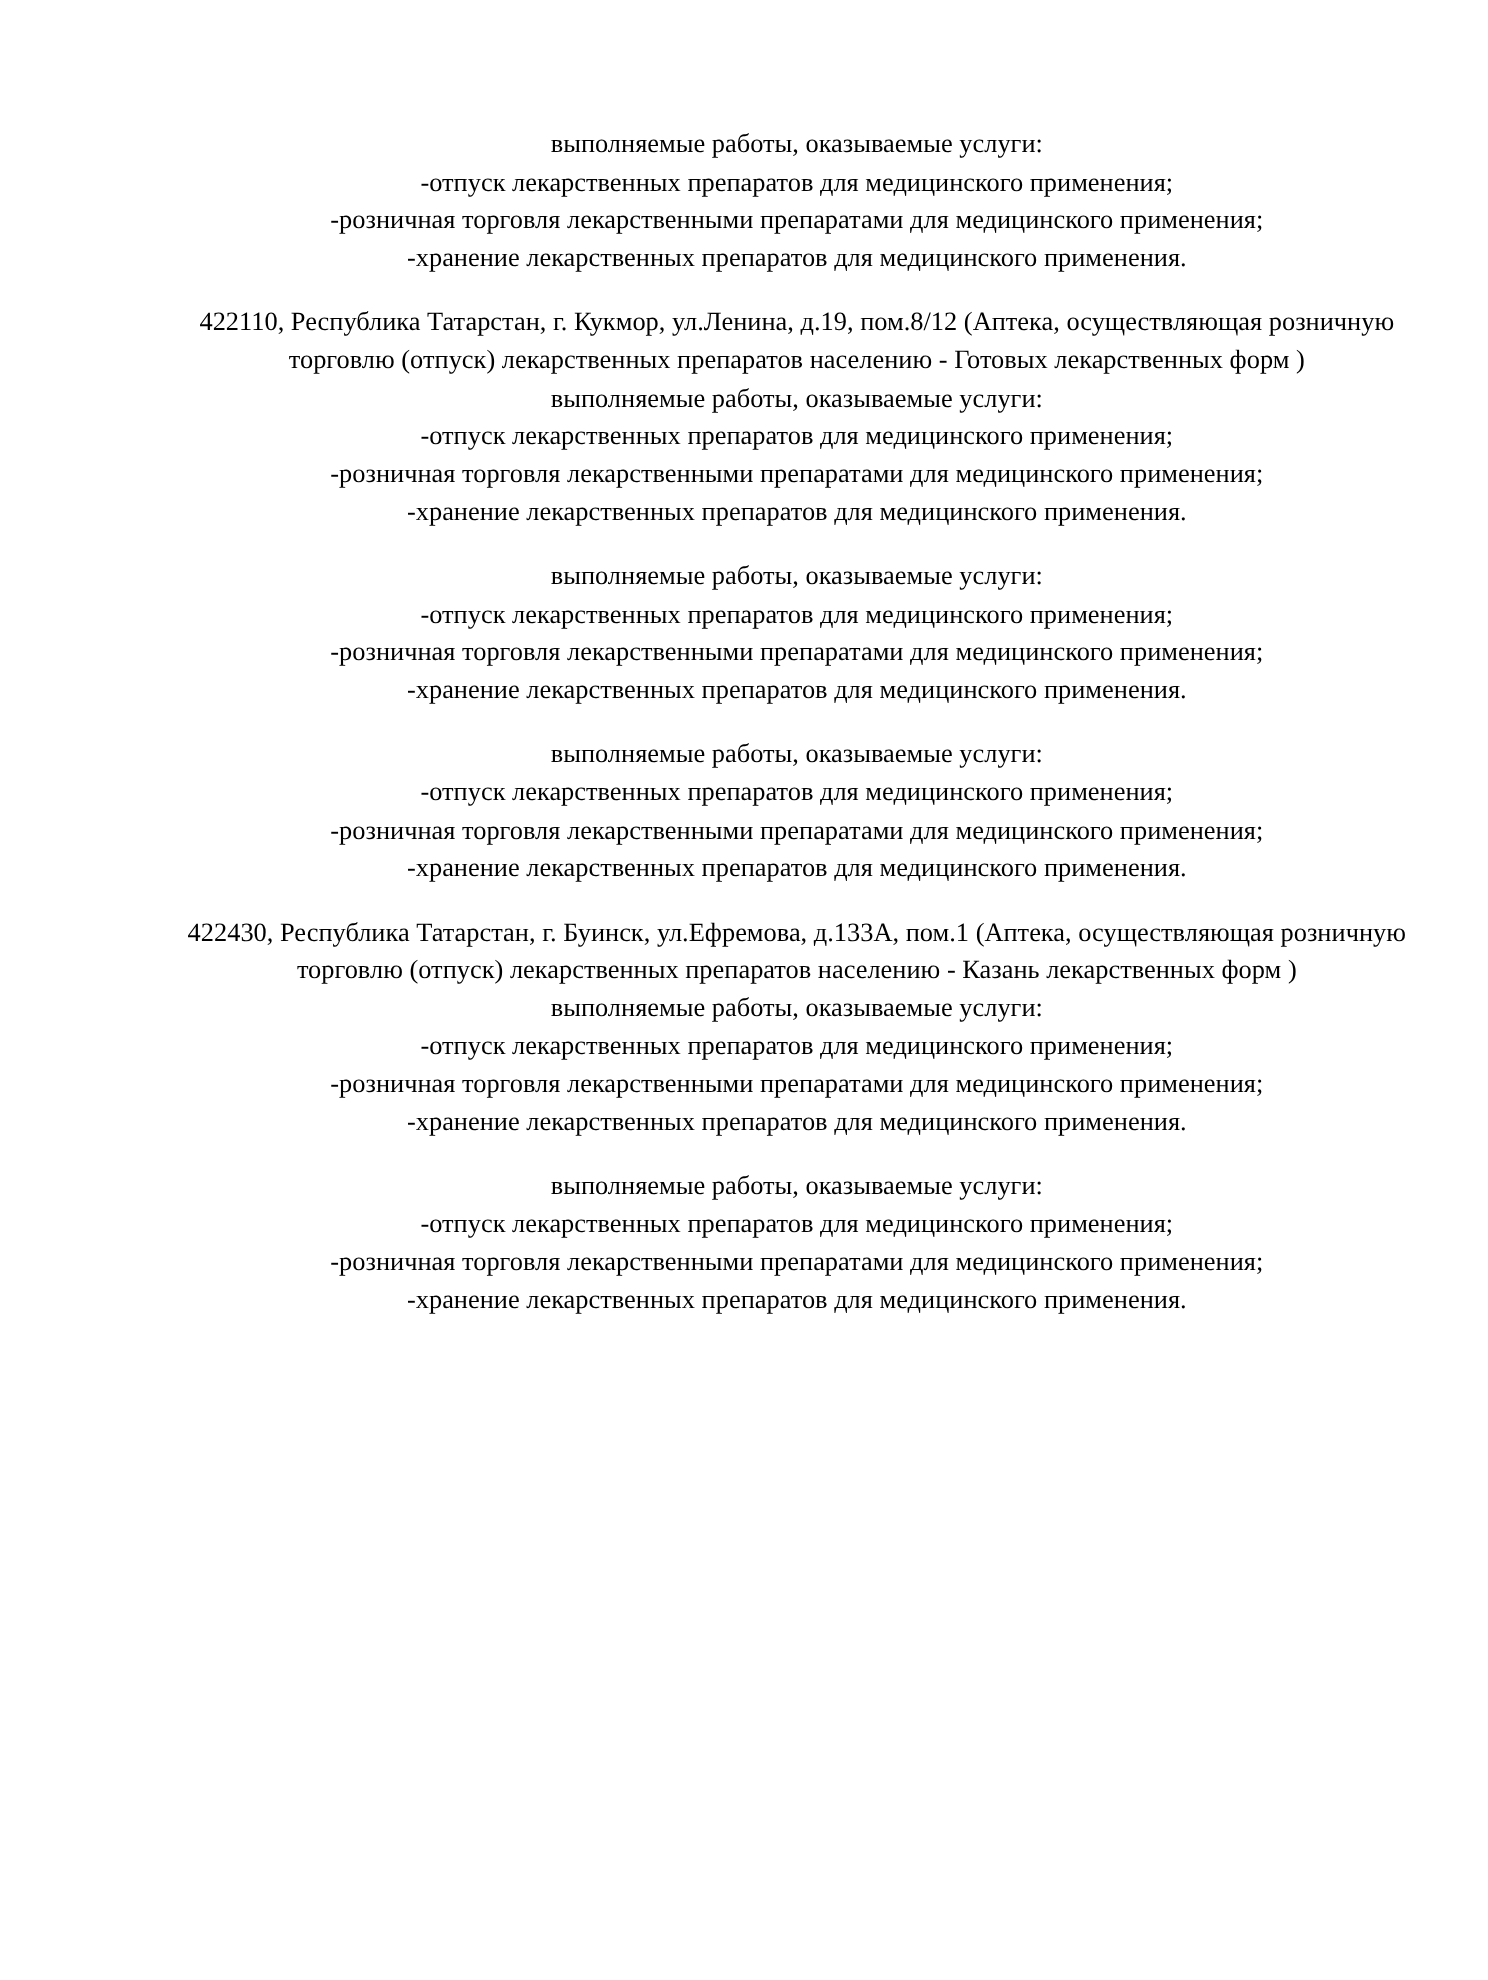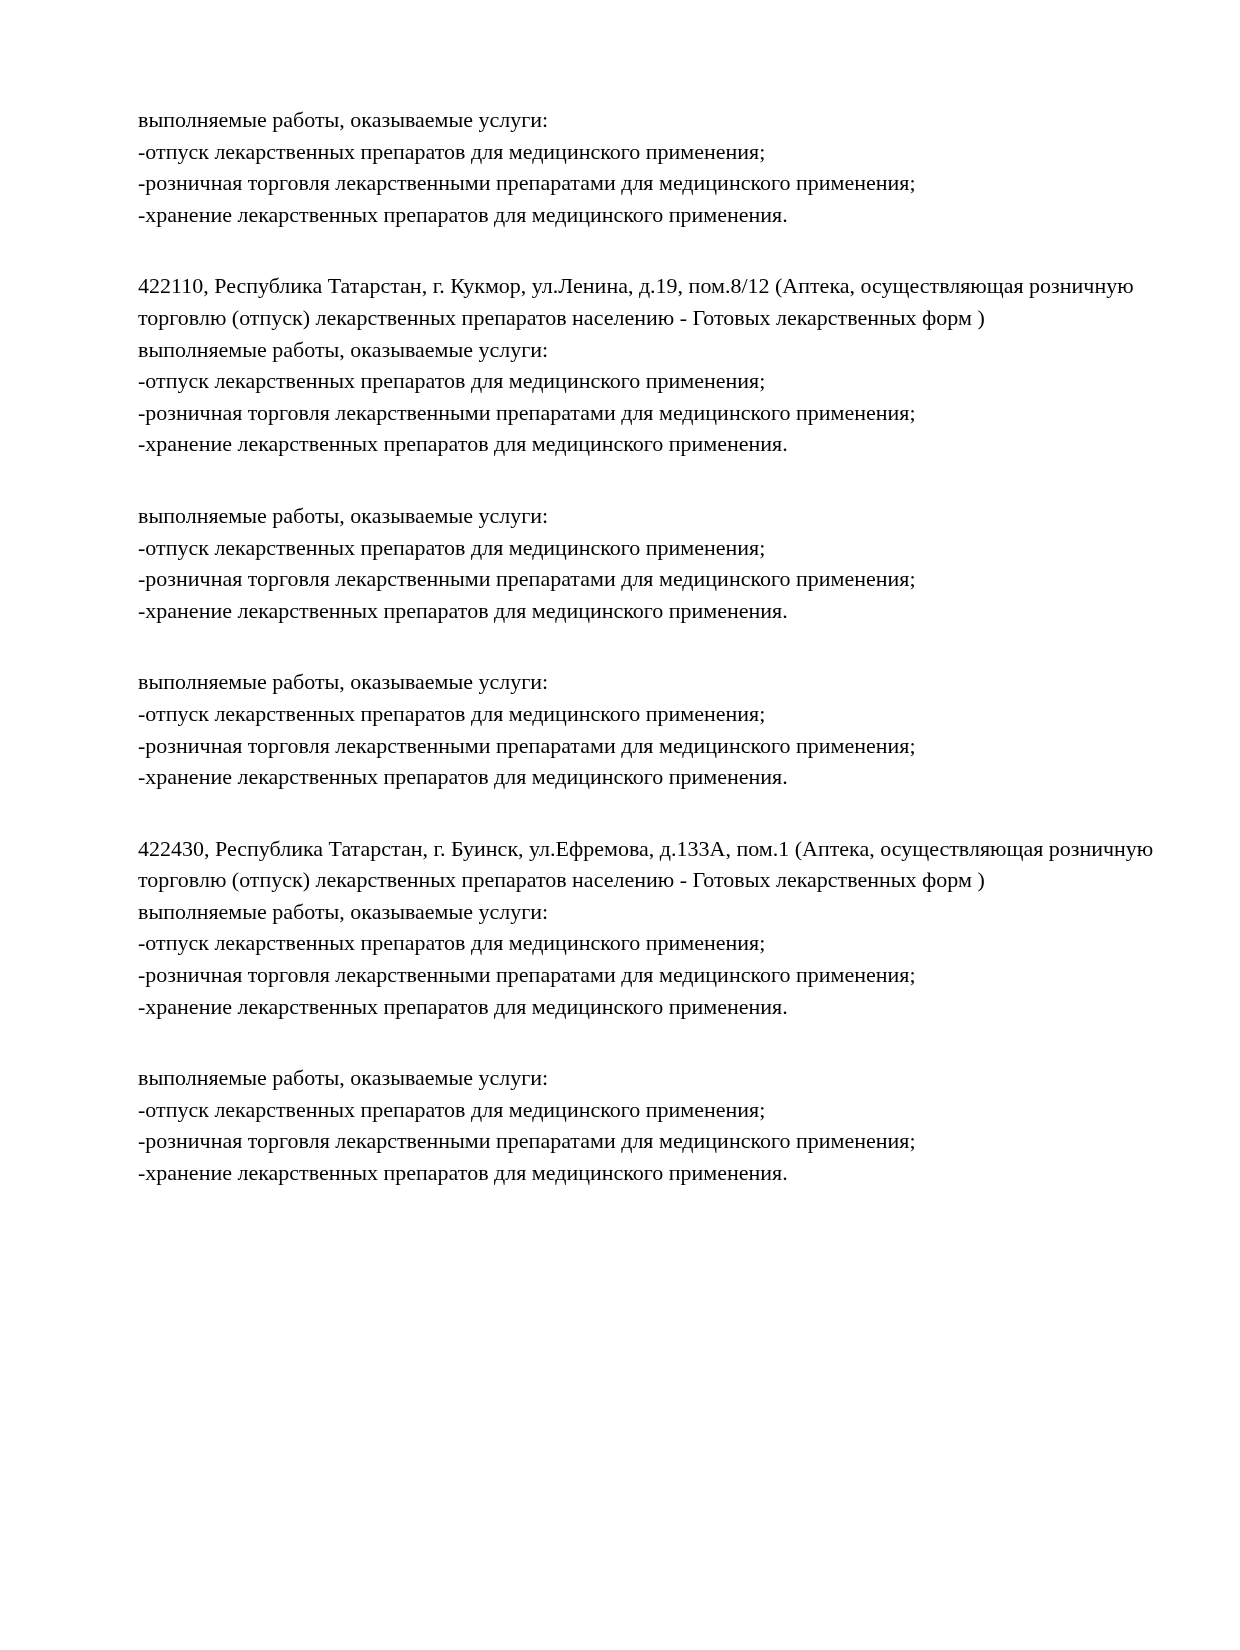--- a/index.html
+++ b/index.html
@@ -21,27 +21,28 @@
     width: 1052px;
     font-family: "Liberation Serif", "DejaVu Serif", serif;
     font-size: 22px;
     line-height: 31.6px;
     color: #000000;
     font-weight: 400;
     letter-spacing: 0;
     word-spacing: 0;
   }
   .block {
-    margin-top: 40px;
+    margin-top: 22px;
   }
   .page-content > .block:first-child {
     margin-top: 0;
   }
   .line, .address {
     white-space: normal;
+    text-align: center;
   }
 </style>
 </head>
 <body style="background: rgb(255, 255, 255);">
 
 <div class="page-content" style="color: rgb(0, 0, 0);">
 
   <section class="block">
     <div class="line">выполняемые работы, оказываемые услуги:</div>
     <div class="line">-отпуск лекарственных препаратов для медицинского применения;</div>
@@ -72,21 +73,21 @@
   <section class="block">
     <div class="line">выполняемые работы, оказываемые услуги:</div>
     <div>
           <div class="line">-отпуск лекарственных препаратов для медицинского применения;</div>
           <div class="line">-розничная торговля лекарственными препаратами для медицинского применения;</div>
           <div class="line">-хранение лекарственных препаратов для медицинского применения.</div>
         </div>
   </section>
 
   <section class="block">
-    <div class="address">422430, Республика Татарстан, г. Буинск, ул.Ефремова, д.133А, пом.1 (Аптека, осуществляющая розничную торговлю (отпуск) лекарственных препаратов населению - Готовых лекарственных форм )</div>
+    <div class="address">422430, Республика Татарстан, г. Буинск, ул.Ефремова, д.133А, пом.1 (Аптека, осуществляющая розничную торговлю (отпуск) лекарственных препаратов населению - Казань лекарственных форм )</div>
     <div class="line">выполняемые работы, оказываемые услуги:</div>
     <div>
           <div class="line">-отпуск лекарственных препаратов для медицинского применения;</div>
           <div class="line">-розничная торговля лекарственными препаратами для медицинского применения;</div>
           <div class="line">-хранение лекарственных препаратов для медицинского применения.</div>
         </div>
   </section>
 
   <section class="block">
     <div class="line">выполняемые работы, оказываемые услуги:</div>

